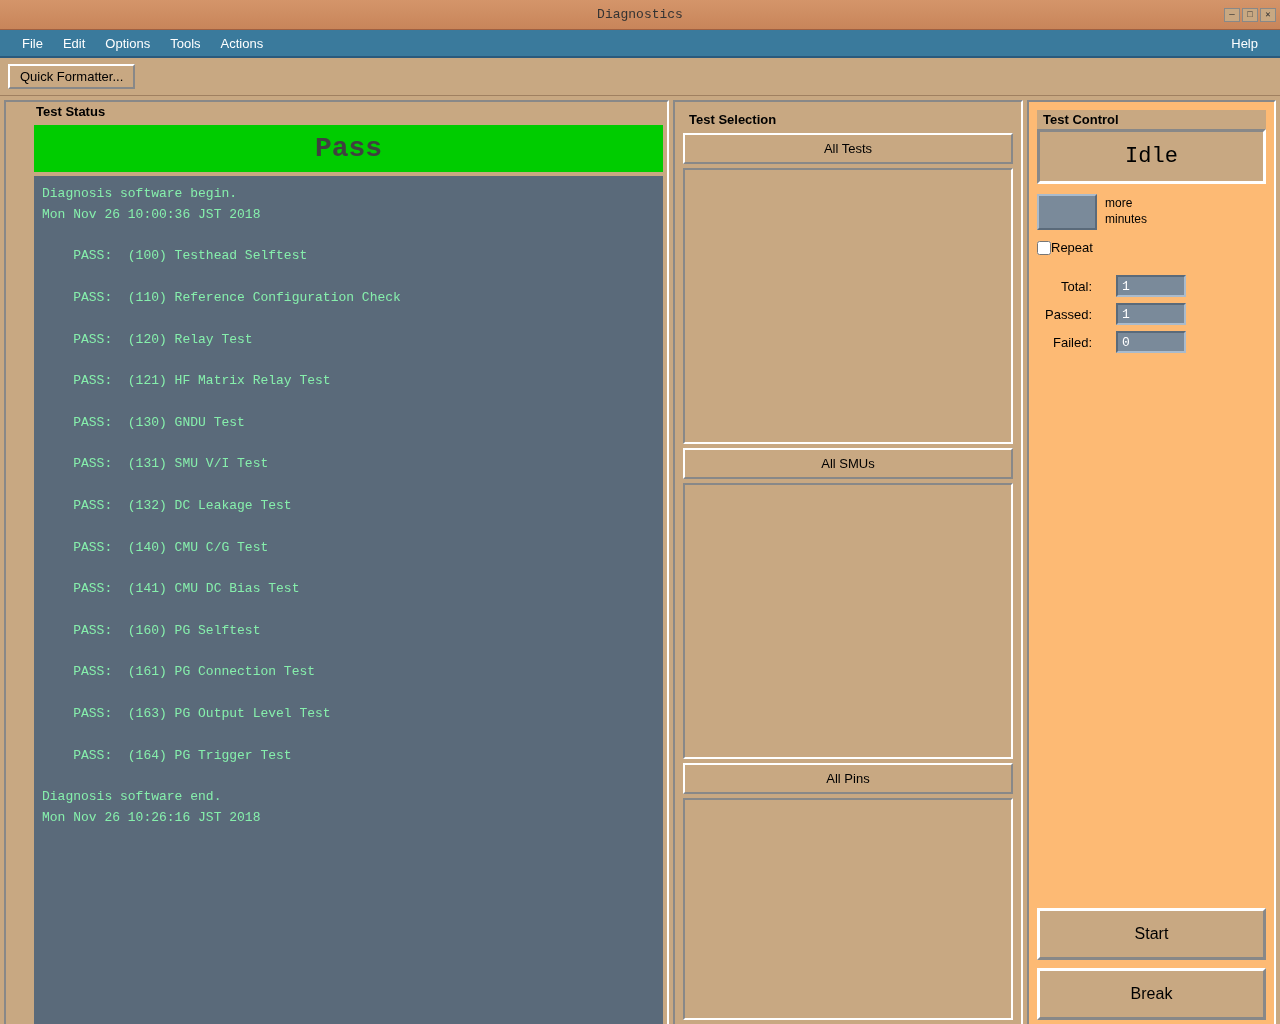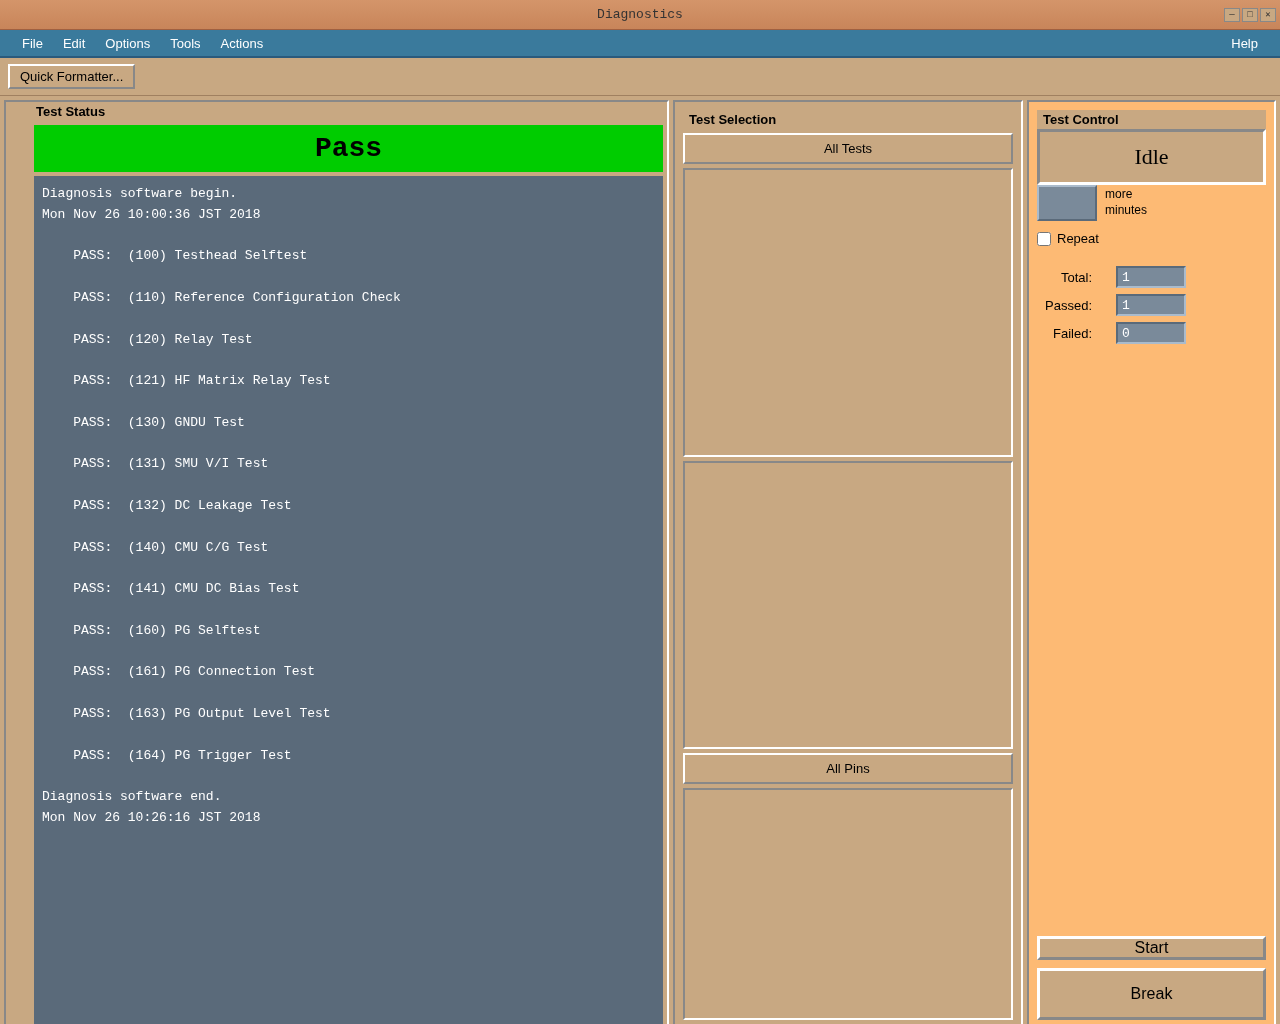--- a/index.html
+++ b/index.html
@@ -104,28 +104,28 @@
       font-size: 13px;
       font-family: Arial, sans-serif;
       padding: 2px 6px;
       font-weight: bold;
     }
     .pass-banner {
       background: #00cc00;
       text-align: center;
       font-size: 28px;
       font-weight: bold;
-      color: #000000;
+      color: #404040;
       padding: 8px;
       margin: 4px;
     }
     .log-area {
       flex: 1;
       background: #5a6a7a;
-      color: #ffffff;
+      color: #86efac;
       font-family: 'Courier New', Courier, monospace;
       font-size: 13px;
       padding: 8px;
       overflow-y: auto;
       margin: 0 4px 4px 4px;
       white-space: pre;
       line-height: 1.6;
     }
 
     
@@ -166,23 +166,24 @@
       border-color: #888 #fff #fff #888;
       background: #fdba74;
       padding: 8px;
     }
     .idle-display {
       background: #c8a882;
       border: 3px solid;
       border-color: #888 #fff #fff #888;
       text-align: center;
       font-size: 22px;
-      font-family: Liberation Serif, serif;
+      font-family: Liberation Mono, monospace;
       font-weight: normal;
       padding: 12px;
+      margin-bottom: 10px;
     }
     .more-minutes-row {
       display: flex;
       align-items: center;
       gap: 8px;
       margin-bottom: 10px;
     }
     .more-btn {
       background: #7a8a9a;
       border: 2px solid;
@@ -192,21 +193,20 @@
       cursor: pointer;
     }
     .more-label {
       font-size: 12px;
       font-family: Arial, sans-serif;
       line-height: 1.3;
     }
     .repeat-row {
       display: flex;
       align-items: center;
-      gap: 6px;
       margin-bottom: 20px;
     }
     .repeat-check {
       width: 14px;
       height: 14px;
     }
     .repeat-label {
       font-size: 13px;
       font-family: Arial, sans-serif;
     }
@@ -233,20 +233,21 @@
       align-items: center;
       padding-left: 4px;
       font-size: 13px;
       font-family: 'Courier New', Courier, monospace;
     }
     .spacer { flex: 1; }
     .start-btn {
       background: #c8a882;
       border: 3px solid;
       border-color: #fff #888 #888 #fff;
+      padding: 14px;
       font-size: 16px;
       font-family: Arial, sans-serif;
       cursor: pointer;
       text-align: center;
       margin-bottom: 8px;
     }
     .break-btn {
       background: #c8a882;
       border: 3px solid;
       border-color: #fff #888 #888 #fff;
@@ -322,20 +323,21 @@
     PASS:  (164) PG Trigger Test
 
 Diagnosis software end.
 Mon Nov 26 10:26:16 JST 2018</div>
   </div>
 
   <div class="test-selection-panel">
     <div class="panel-title">Test Selection</div>
     <button class="sel-btn">All Tests</button>
     <div class="sel-list-box"></div>
+    <button class="sel-btn">All SMUs</button>
     <div class="sel-list-box"></div>
     <button class="sel-btn">All Pins</button>
     <div class="sel-list-box" style="flex: 0.8;"></div>
   </div>
 
   <div class="test-control-panel">
     <div class="panel-title">Test Control</div>
     <div class="idle-display">Idle</div>
 
     <div class="more-minutes-row">

